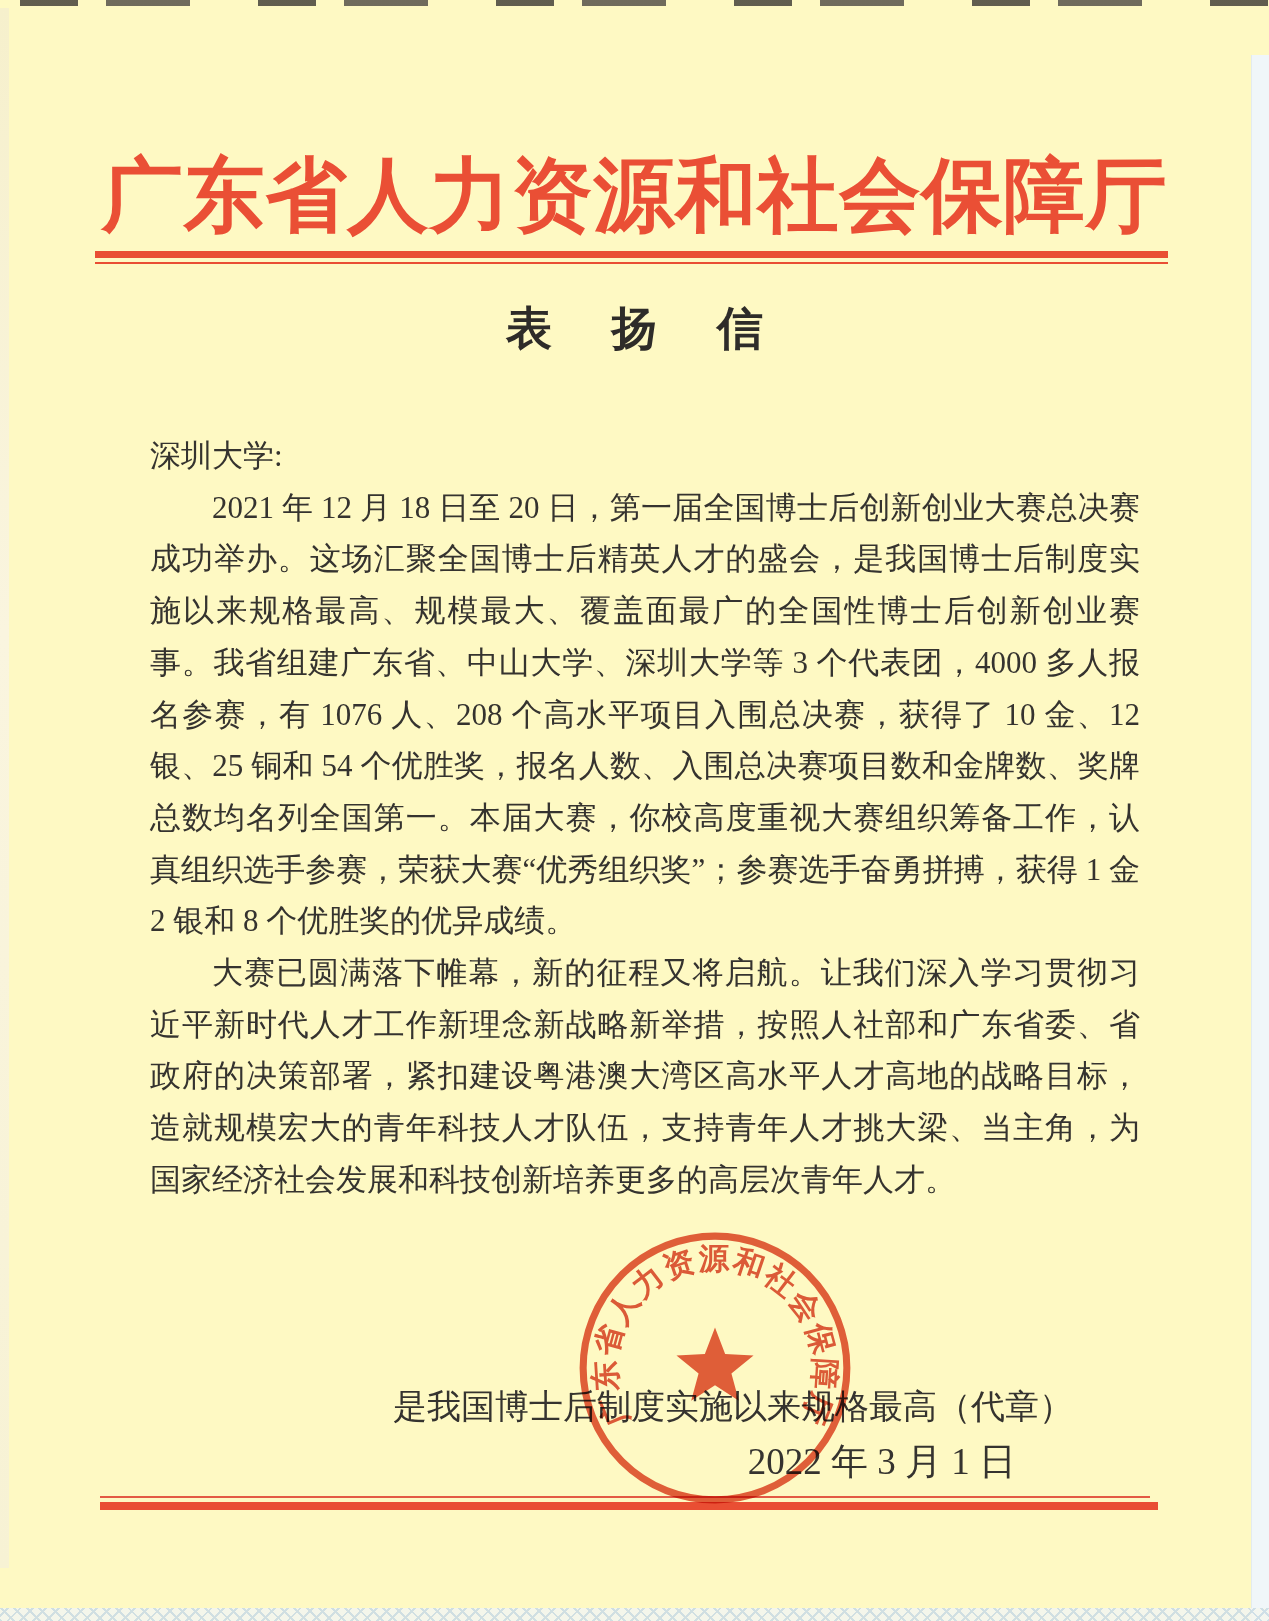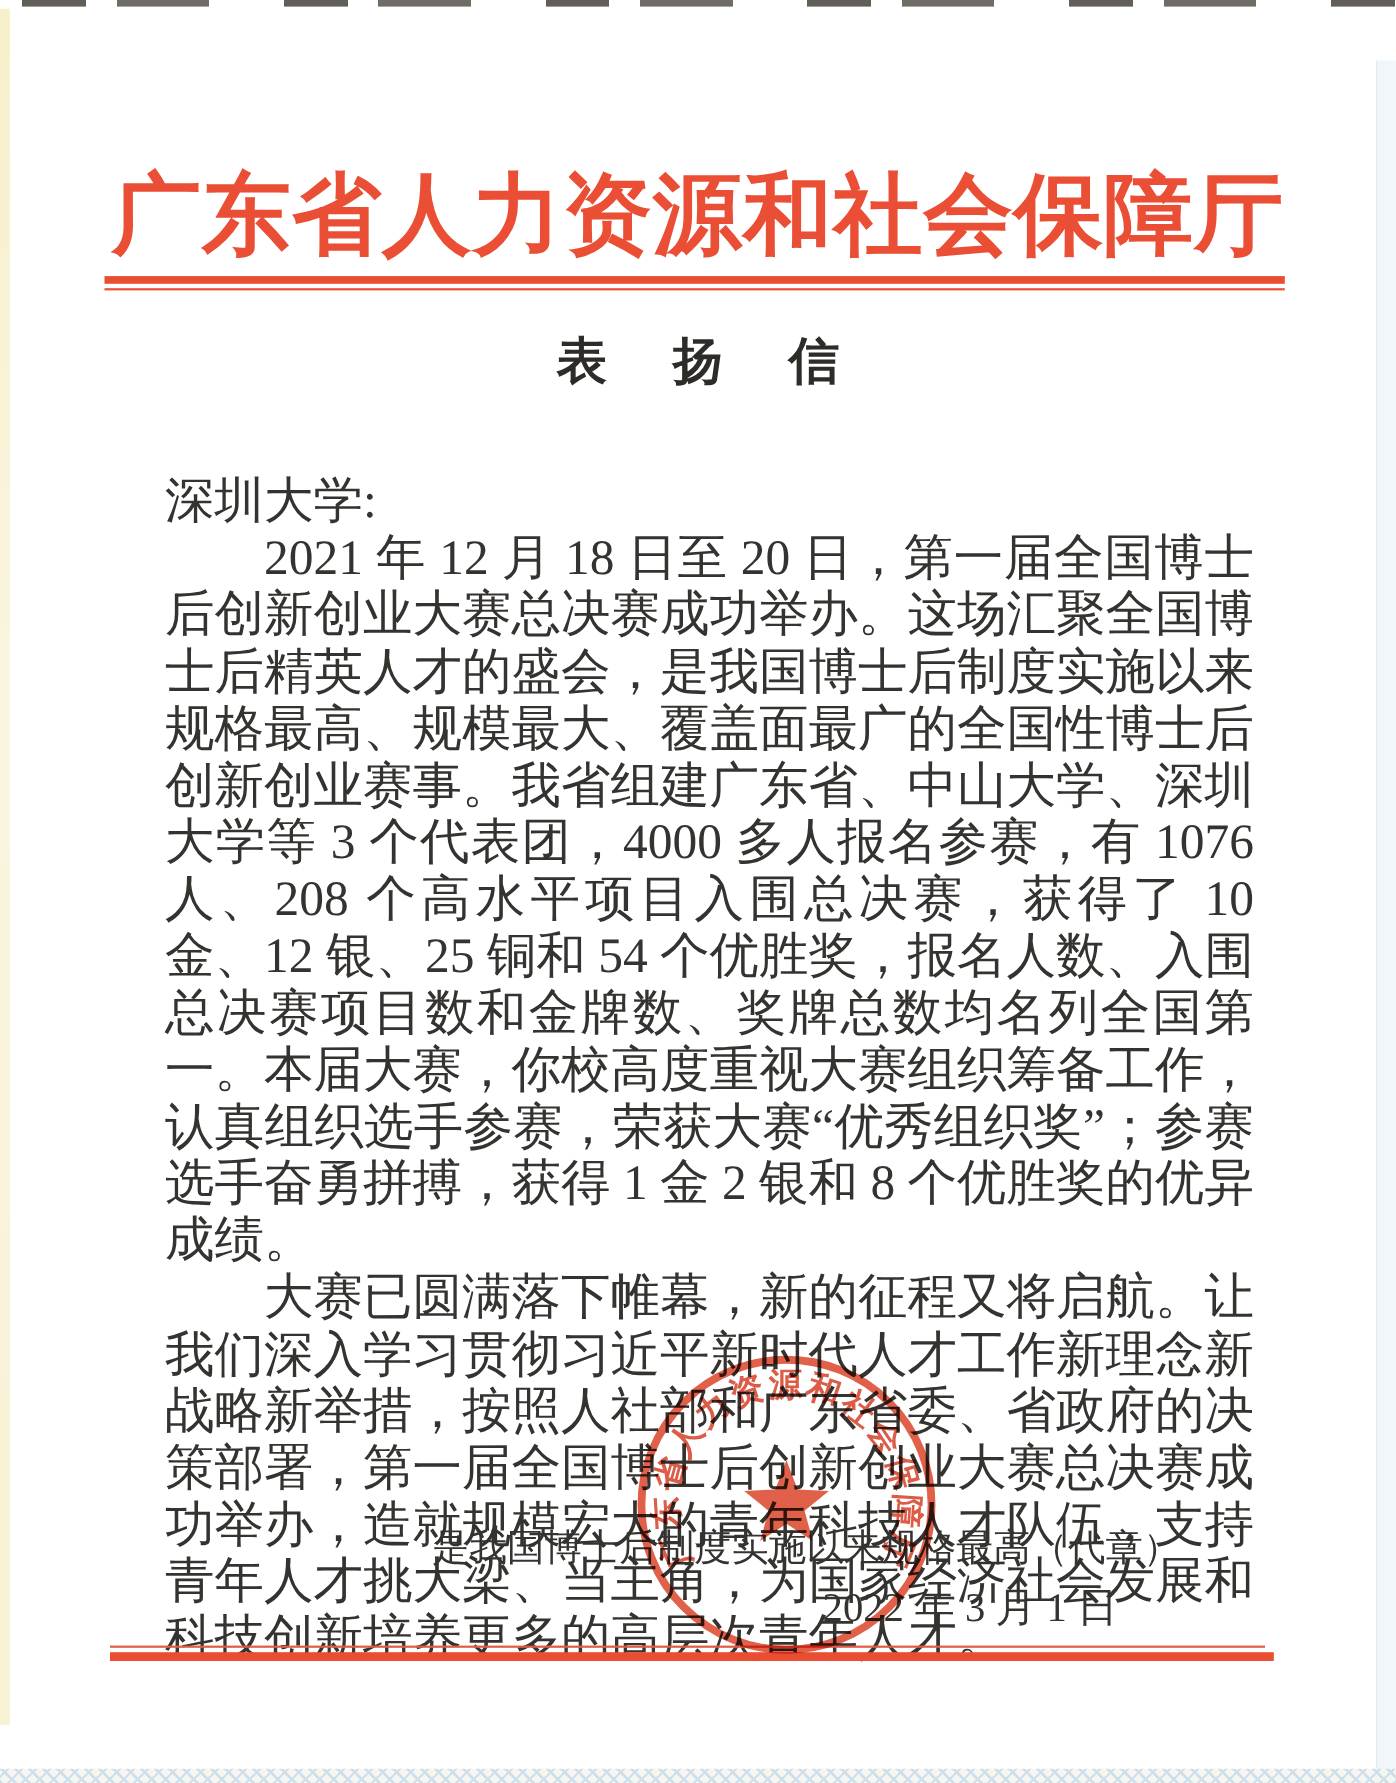--- a/index.html
+++ b/index.html
@@ -1,21 +1,21 @@
 <!DOCTYPE html>
 <html><head>
 <meta charset="utf-8">
 <style>
   html, body { margin: 0; padding: 0; background: #e9e9e6; }
   .page {
     position: relative;
     width: 1269px;
     height: 1621px;
     margin: 0 auto;
-    background: #ffffff;
+    background: #fef9c3;
     overflow: hidden;
     font-family: "Liberation Serif", "DejaVu Serif", serif;
   }
 
   
   .scan-top-dashes {
     position: absolute; top: 0; left: 20px; right: 0; height: 6px;
     background: repeating-linear-gradient(90deg,
       #45423a 0 58px, rgba(0,0,0,0) 58px 86px,
       #56524a 86px 170px, rgba(0,0,0,0) 170px 238px);
@@ -59,21 +59,21 @@
     position: absolute; top: 298px; left: 0; width: 100%;
     text-align: center;
     font-size: 46px; font-weight: bold; color: #2e2c29;
     letter-spacing: 24px; padding-left: 24px; box-sizing: border-box;
     white-space: nowrap;
   }
 
   
   .body-block {
     position: absolute; top: 430px; left: 150px; width: 990px;
-    font-size: 45px; line-height: 51.7px; color: #35332f;
+    font-size: 31px; line-height: 51.7px; color: #35332f;
     text-align: justify;
   }
   .salutation { text-align: left; }
   .para { text-indent: 2em; margin: 0; }
 
   
   .signature {
     position: absolute; top: 1384px; left: 393px;
     font-size: 34px; color: #35332f; white-space: nowrap;
   }
@@ -110,21 +110,21 @@
 
   <div class="letterhead">广东省人力资源和社会保障厅</div>
   <div class="rule rule-header-thick"></div>
   <div class="rule rule-header-thin"></div>
 
   <div class="doc-title">表 扬 信</div>
 
   <div class="body-block">
     <div class="salutation">深圳大学:</div>
     <p class="para">2021 年 12 月 18 日至 20 日，第一届全国博士后创新创业大赛总决赛成功举办。这场汇聚全国博士后精英人才的盛会，是我国博士后制度实施以来规格最高、规模最大、覆盖面最广的全国性博士后创新创业赛事。我省组建广东省、中山大学、深圳大学等 3 个代表团，4000 多人报名参赛，有 1076 人、208 个高水平项目入围总决赛，获得了 10 金、12 银、25 铜和 54 个优胜奖，报名人数、入围总决赛项目数和金牌数、奖牌总数均名列全国第一。本届大赛，你校高度重视大赛组织筹备工作，认真组织选手参赛，荣获大赛“优秀组织奖”；参赛选手奋勇拼搏，获得 1 金 2 银和 8 个优胜奖的优异成绩。</p>
-    <p class="para">大赛已圆满落下帷幕，新的征程又将启航。让我们深入学习贯彻习近平新时代人才工作新理念新战略新举措，按照人社部和广东省委、省政府的决策部署，第一届全国博士后创新创业大赛总决赛成功举办，造就规模宏大的青年科技人才队伍，支持青年人才挑大梁、当主角，为国家经济社会发展和科技创新培养更多的高层次青年人才。</p>
+    <p class="para">大赛已圆满落下帷幕，新的征程又将启航。让我们深入学习贯彻习近平新时代人才工作新理念新战略新举措，按照人社部和广东省委、省政府的决策部署，紧扣建设粤港澳大湾区高水平人才高地的战略目标，造就规模宏大的青年科技人才队伍，支持青年人才挑大梁、当主角，为国家经济社会发展和科技创新培养更多的高层次青年人才。</p>
   </div>
 
   <div class="signature">是我国博士后制度实施以来规格最高（代章）</div>
   <div class="doc-date">2022 年 3 月 1 日</div>
 
   <div class="rule rule-footer-thin"></div>
   <div class="rule rule-footer-thick"></div>
 
   <div class="seal">
     <svg viewBox="0 0 280 280" xmlns="http://www.w3.org/2000/svg">

